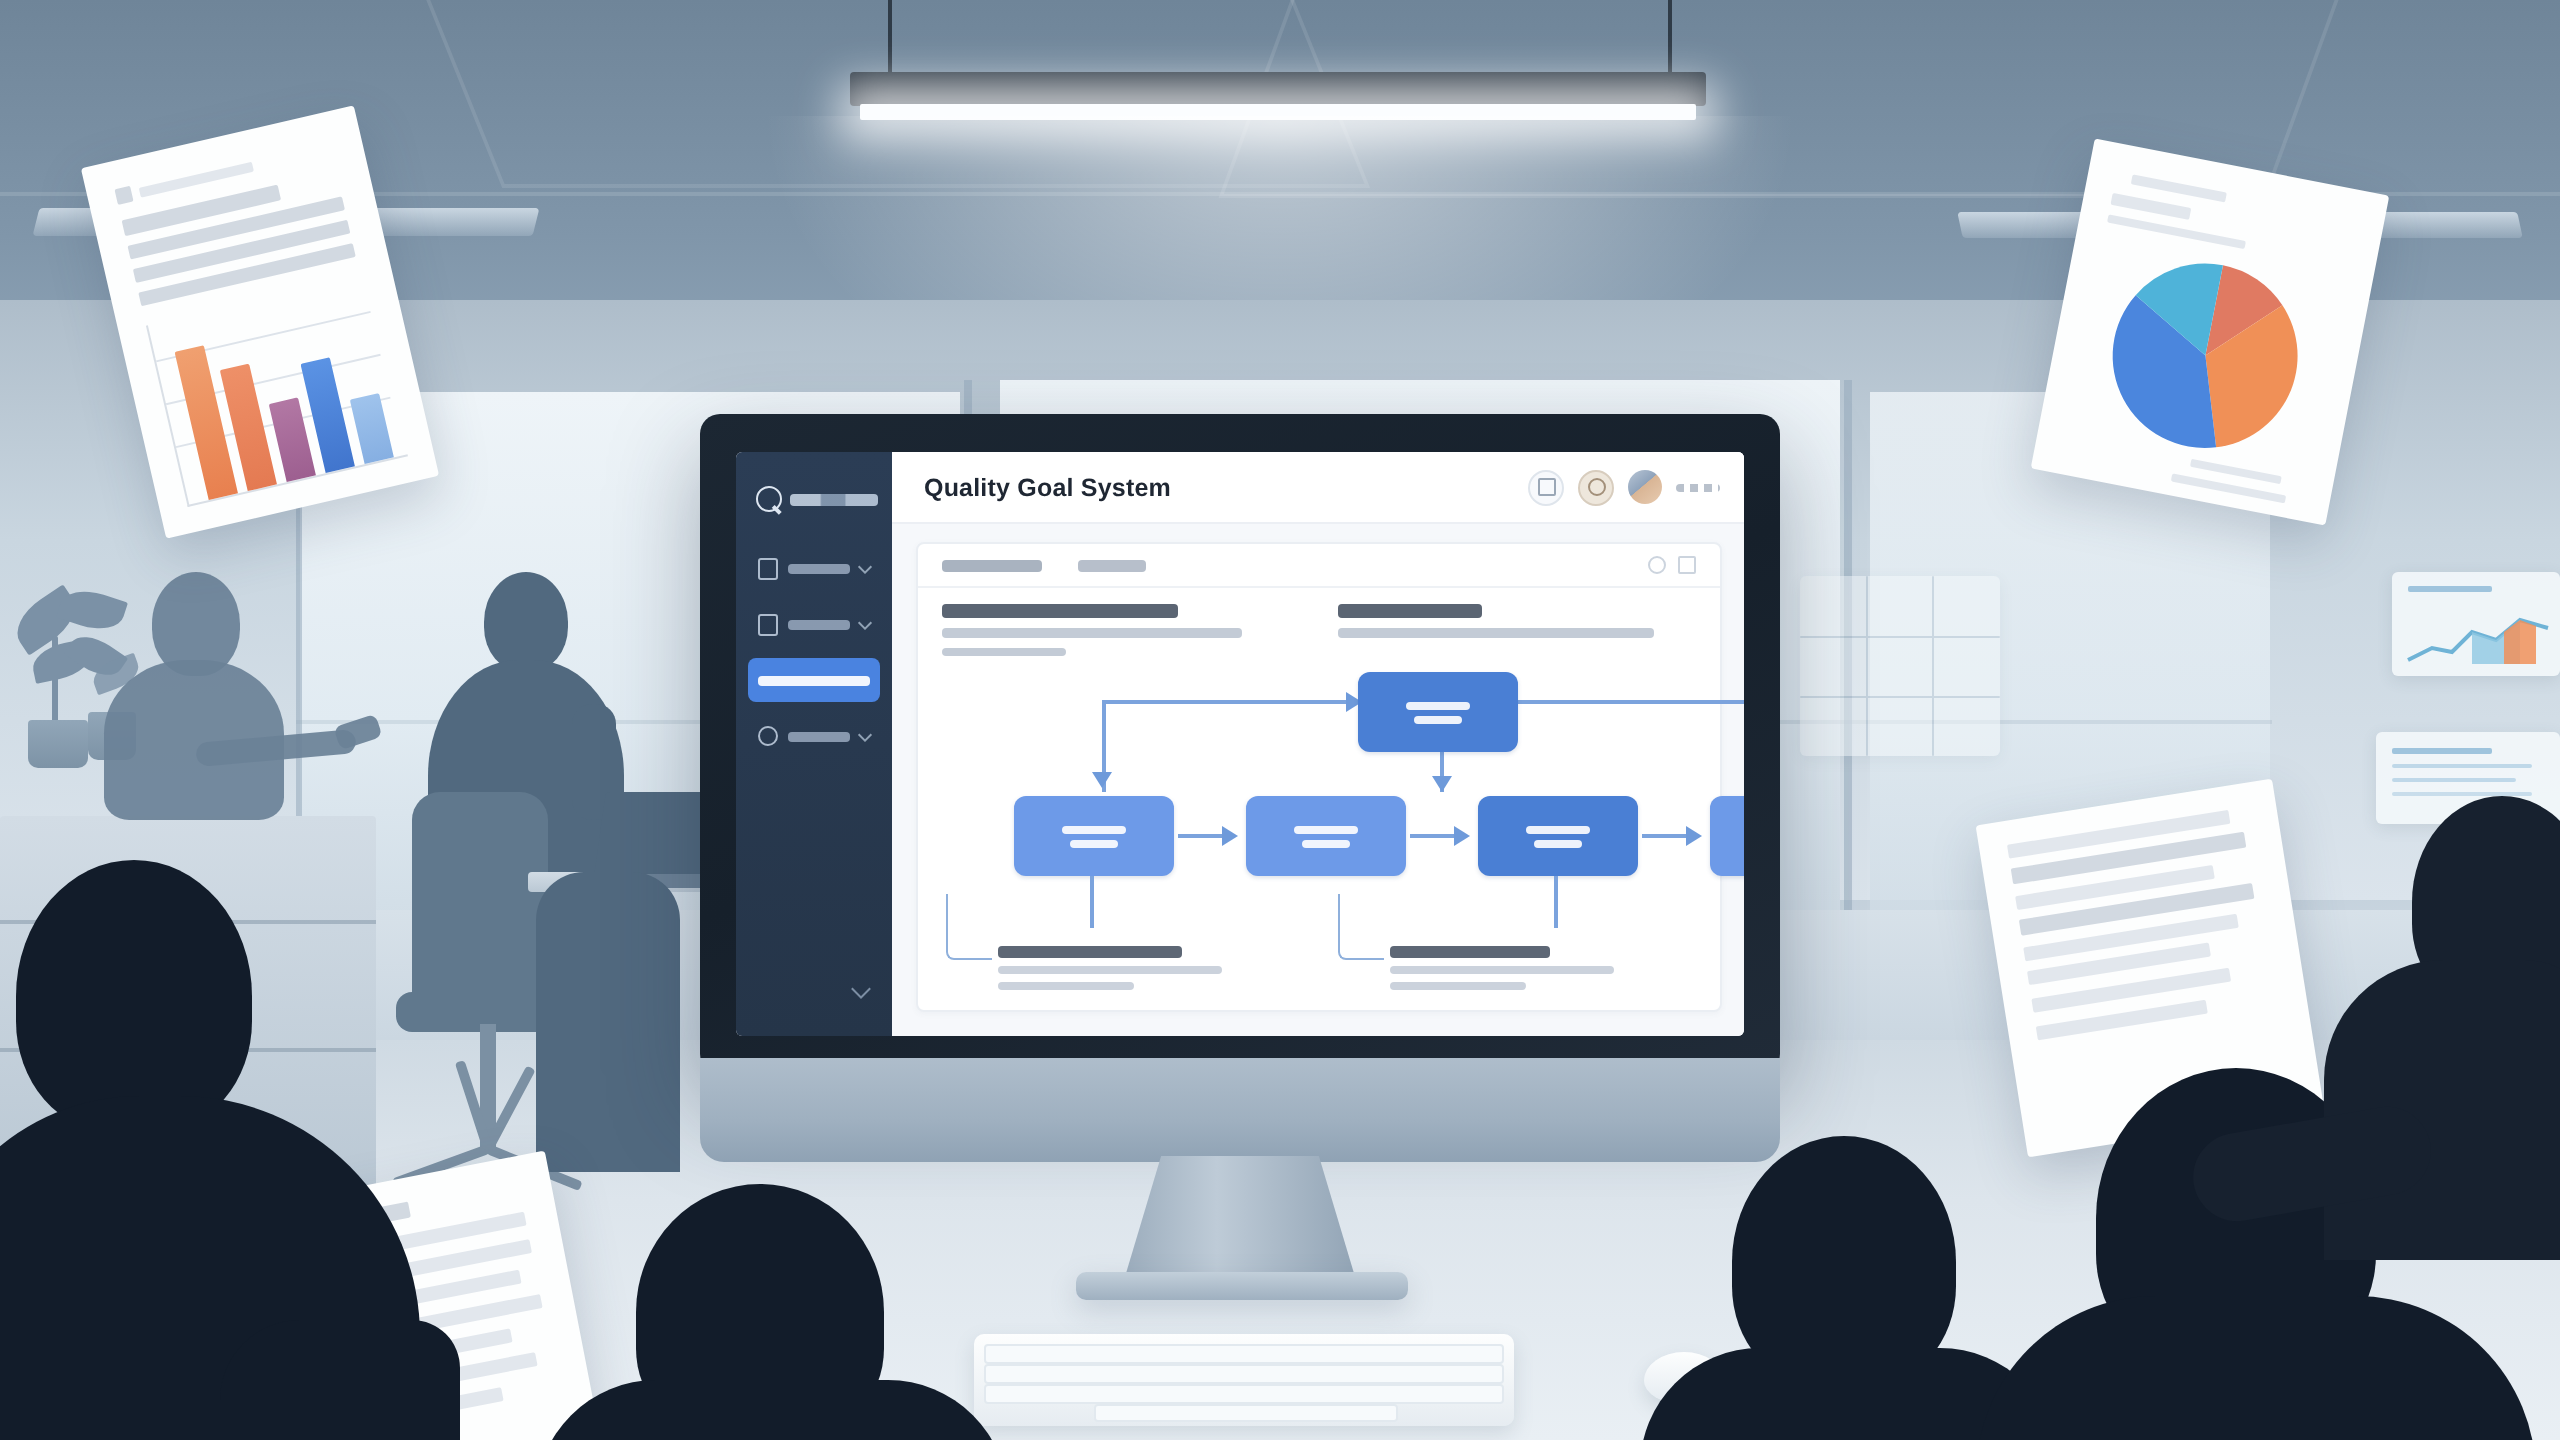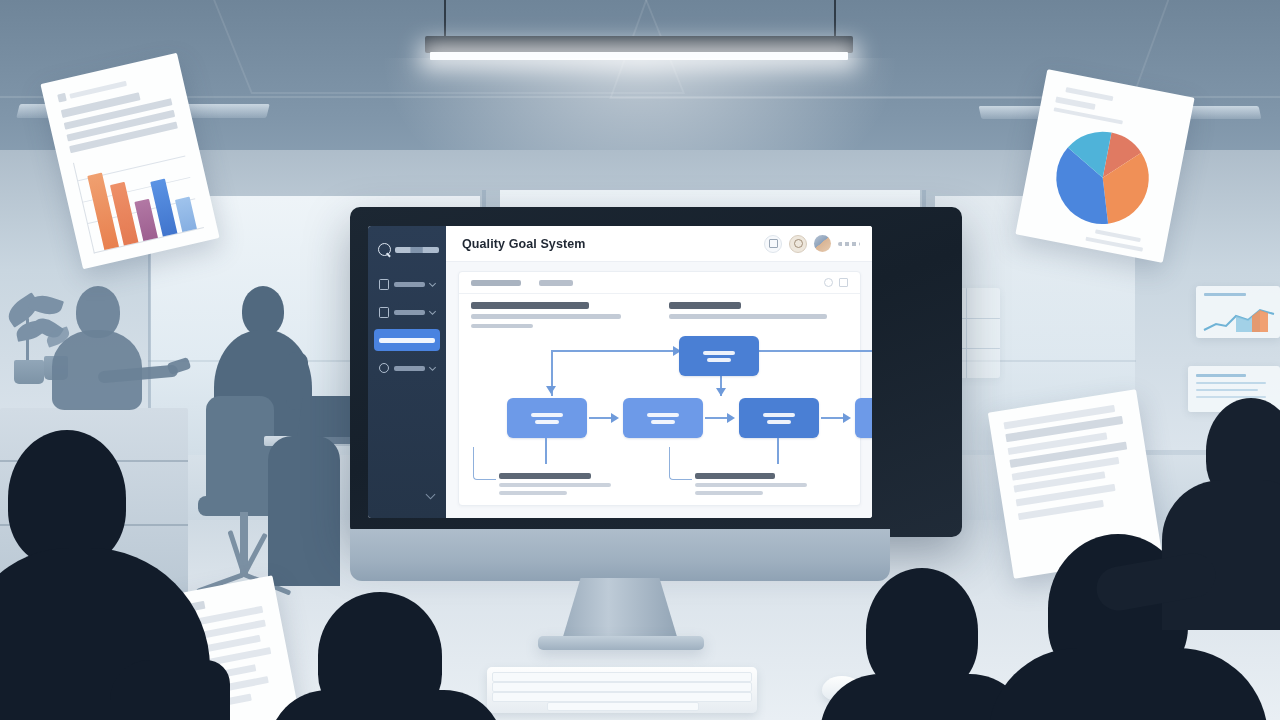--- a/index.html
+++ b/index.html
@@ -56,21 +56,21 @@
   .chair-pole{position:absolute;background:#7b90a3;}
   .chair-foot{position:absolute;background:#7b90a3;border-radius:2px;transform-origin:left center;}
 
   .laptop-screen{position:absolute;background:#51697f;border-radius:2px;transform:skewX(-8deg);}
   .laptop-base{position:absolute;background:#6c8297;border-radius:2px;}
 
   .cabinet{position:absolute;background:linear-gradient(180deg,#d2dce5,#bac8d4);border-radius:2px;}
   .cab-line{position:absolute;background:rgba(120,140,158,.45);height:2px;}
 
   
-  .monitor{position:absolute;left:350px;top:207px;width:612px;height:330px;
+  .monitor{position:absolute;left:350px;top:207px;width:540px;height:330px;
     background:linear-gradient(160deg,#1c2733 0%,#16202b 48%,#202b38 100%);
     border-radius:10px;box-shadow:0 18px 45px rgba(35,50,68,.35);}
   .screen{position:absolute;left:18px;top:19px;width:504px;height:292px;
     background:#f4f7fa;border-radius:3px;overflow:hidden;display:flex;}
   .chin{position:absolute;left:350px;top:529px;width:540px;height:52px;
     background:linear-gradient(180deg,#aebdcb 0%,#9fb0c0 60%,#8fa2b4 100%);
     border-radius:0 0 12px 12px;}
   .stand-neck{position:absolute;left:562px;top:578px;width:116px;height:62px;
     background:linear-gradient(90deg,#9cadbd,#becbd7 40%,#93a5b6);
     clip-path:polygon(16% 0,84% 0,100% 100%,0 100%);}

